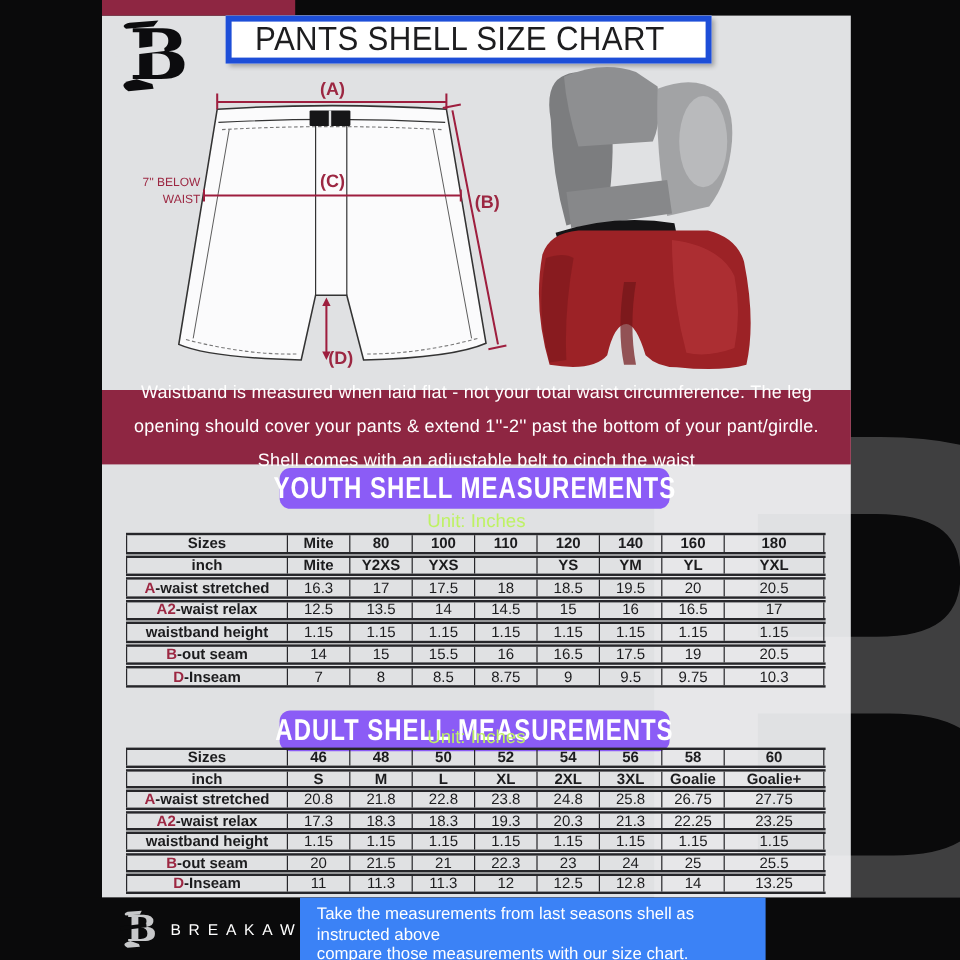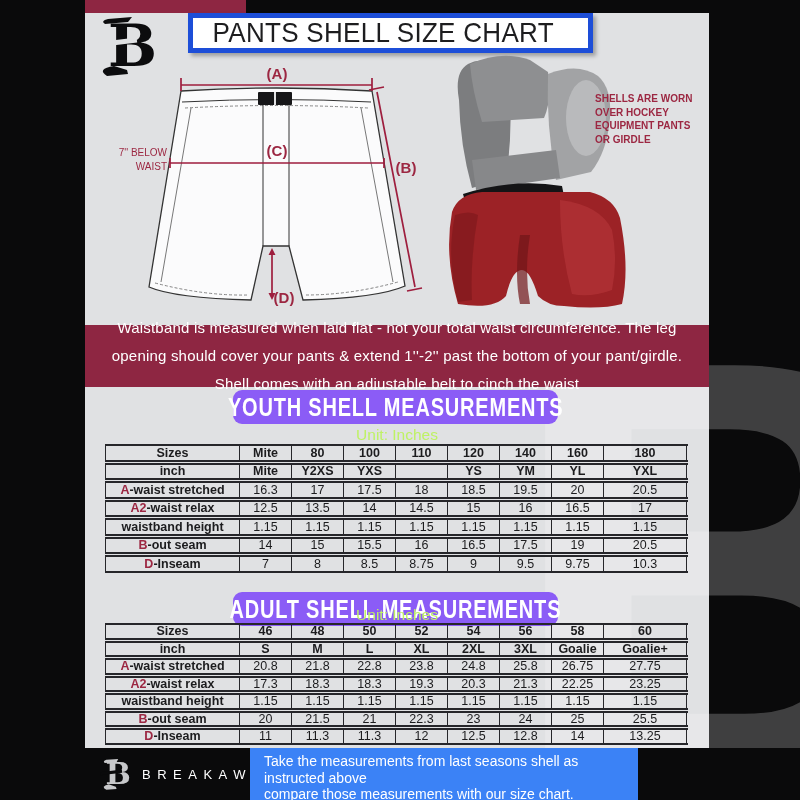--- a/index.html
+++ b/index.html
@@ -120,24 +120,20 @@
       <path d="M472,160 L556,150 L560,178 L476,190 Z" fill="#87888a"></path>
       <path d="M463,194 Q512,178 562,186 L566,206 Q512,196 468,212 Z" fill="#141416"></path>
       <path d="M452,212 Q458,194 482,192 L590,192 Q614,198 620,218 Q630,268 622,304 Q600,310 564,306 Q548,306 538,296 Q530,270 522,270 Q512,270 506,296 Q494,310 458,304 Q444,256 452,212 Z" fill="#9c2226"></path>
       <path d="M560,200 Q600,205 612,230 Q618,260 612,290 Q590,298 572,294 Q560,250 560,200 Z" fill="#b03236" opacity=".8"></path>
       <path d="M455,215 Q470,210 478,215 Q470,260 472,300 L458,302 Q446,258 455,215 Z" fill="#7e191c" opacity=".65"></path>
       <path d="M520,235 Q514,275 520,304 L530,304 Q524,272 530,235 Z" fill="#701518" opacity=".7"></path>
     </g>
   </svg>
   <div class="layer below-waist">7'' BELOW
 WAIST</div>
-  <div class="layer photo-caption">SHELLS ARE WORN
-OVER HOCKEY
-EQUIPMENT PANTS
-OR GIRDLE</div>
 
   <div class="layer notice">
     <div>Waistband is measured when laid flat - not your total waist circumference. The leg
 opening should cover your pants &amp; extend 1''-2'' past the bottom of your pant/girdle.
 Shell comes with an adjustable belt to cinch the waist</div>
   </div>
 
   <div class="layer section-banner banner-youth">
     <span>YOUTH SHELL MEASUREMENTS</span>
   </div>

